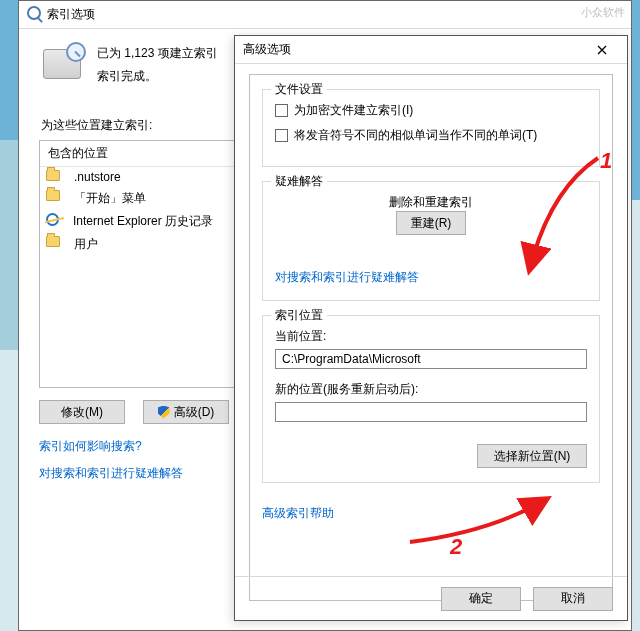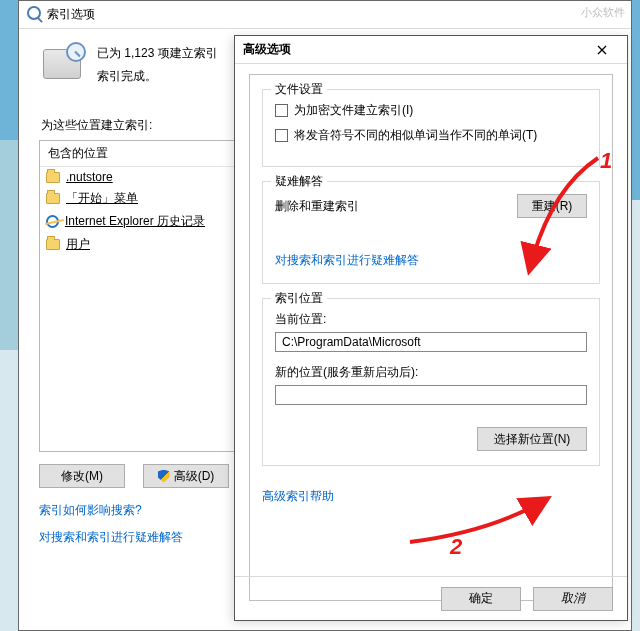--- a/index.html
+++ b/index.html
@@ -70,28 +70,28 @@
     background:#eaf2fb;
   }
   .drive-icon:after{
     content:""; position:absolute; right:-1px; top:3px;
     width:7px; height:2px; background:#6a93c1; transform:rotate(45deg);
   }
   .idx-info div { margin-bottom:6px; }
 
   .section-lbl { margin:0 0 6px 2px; }
   .listbox {
-    border:1px solid #b7b7b7; height:312px; background:#fff;
+    border:1px solid #b7b7b7; height:248px; background:#fff;
     width:198px;
   }
   .listbox .col-hdr{
     border-bottom:1px solid #e5e5e5; padding:4px 8px; background:#fff;
   }
   .listbox .row{
-    display:flex; align-items:center; padding:3px 6px; gap:6px;text-decoration:underline;
+    display:flex; padding:3px 6px; gap:14px;
   }
   .folder-icon{
     width:14px; height:11px; background:#f8d36b; border:1px solid #caa43e;
     border-radius:1px; position:relative;
   }
   .folder-icon:before{
     content:""; position:absolute; top:-4px; left:0; width:6px; height:3px;
     background:#f8d36b; border:1px solid #caa43e; border-bottom:none;
     border-radius:1px 1px 0 0;
   }
@@ -120,21 +120,21 @@
   .links a, .link { color:var(--link); cursor:default; }
   .idx-btnrow { display:flex; gap:18px; margin-top:12px; }
   .idx-links { margin-top:14px; display:flex; flex-direction:column; gap:10px; }
 
   
   .win-adv {
     position:absolute; top:35px; left:234px; width:394px; height:586px;
     background:#fff; border:1px solid #555; z-index:3;
     box-shadow:-2px 2px 10px rgba(0,0,0,0.15);
   }
-  .win-adv .titlebar{ border-bottom:1px solid var(--win-inner-border);font-weight:bold; }
+  .win-adv .titlebar{ border-bottom:1px solid var(--win-inner-border); }
   .close-x {
     margin-left:auto; width:34px; height:20px;
     display:flex; align-items:center; justify-content:center;
   }
   .close-x svg{ width:10px; height:10px; }
   .adv-body{ padding:10px 14px 0 14px; }
 
   
   .tabs{ display:flex; }
   .tab{
@@ -153,21 +153,21 @@
     position:relative;
   }
   .group > .legend{
     position:absolute; top:-9px; left:8px; background:#fff; padding:0 4px;
     font-size:12px;
   }
   .chk-row{ display:flex; align-items:center; gap:6px; margin-bottom:8px;}
   .chk{
     width:13px; height:13px; border:1px solid #666; background:#fff;
   }
-  .row-between{ display:flex; justify-content:space-between; align-items:center;}
+  .row-between{ display:flex; justify-content:space-between; align-items:center;flex-direction:column;}
   .input-line{
     border:1px solid #888; height:20px; padding:2px 6px; width:100%;
     background:#fff; display:flex; align-items:center;
   }
 
   .adv-bottom{
     position:absolute; left:0; right:0; bottom:0; height:44px;
     border-top:1px solid #d9d9d9;
     display:flex; align-items:center; justify-content:flex-end; gap:12px;
     padding:0 14px;
@@ -298,21 +298,21 @@
       </div>
 
       <a class="link">高级索引帮助</a>
     </div>
   </div>
 
   <div class="adv-bottom">
     <span class="btn" style="min-width:80px;">
       <span>确定</span>
     </span>
-    <span class="btn" style="min-width:80px;font-style:italic;">
+    <span class="btn" style="min-width:80px;">
       <span>取消</span>
     </span>
   </div>
 </div>
 
 <svg class="anno" style="top:150px; left:490px; width:120px; height:140px;">
   <defs>
       <marker id="ah1" markerWidth="8" markerHeight="8" refX="6" refY="4" orient="auto">
     <path d="M0,0 L8,4 L0,8 Z" fill="var(--red)"></path>
       </marker>

